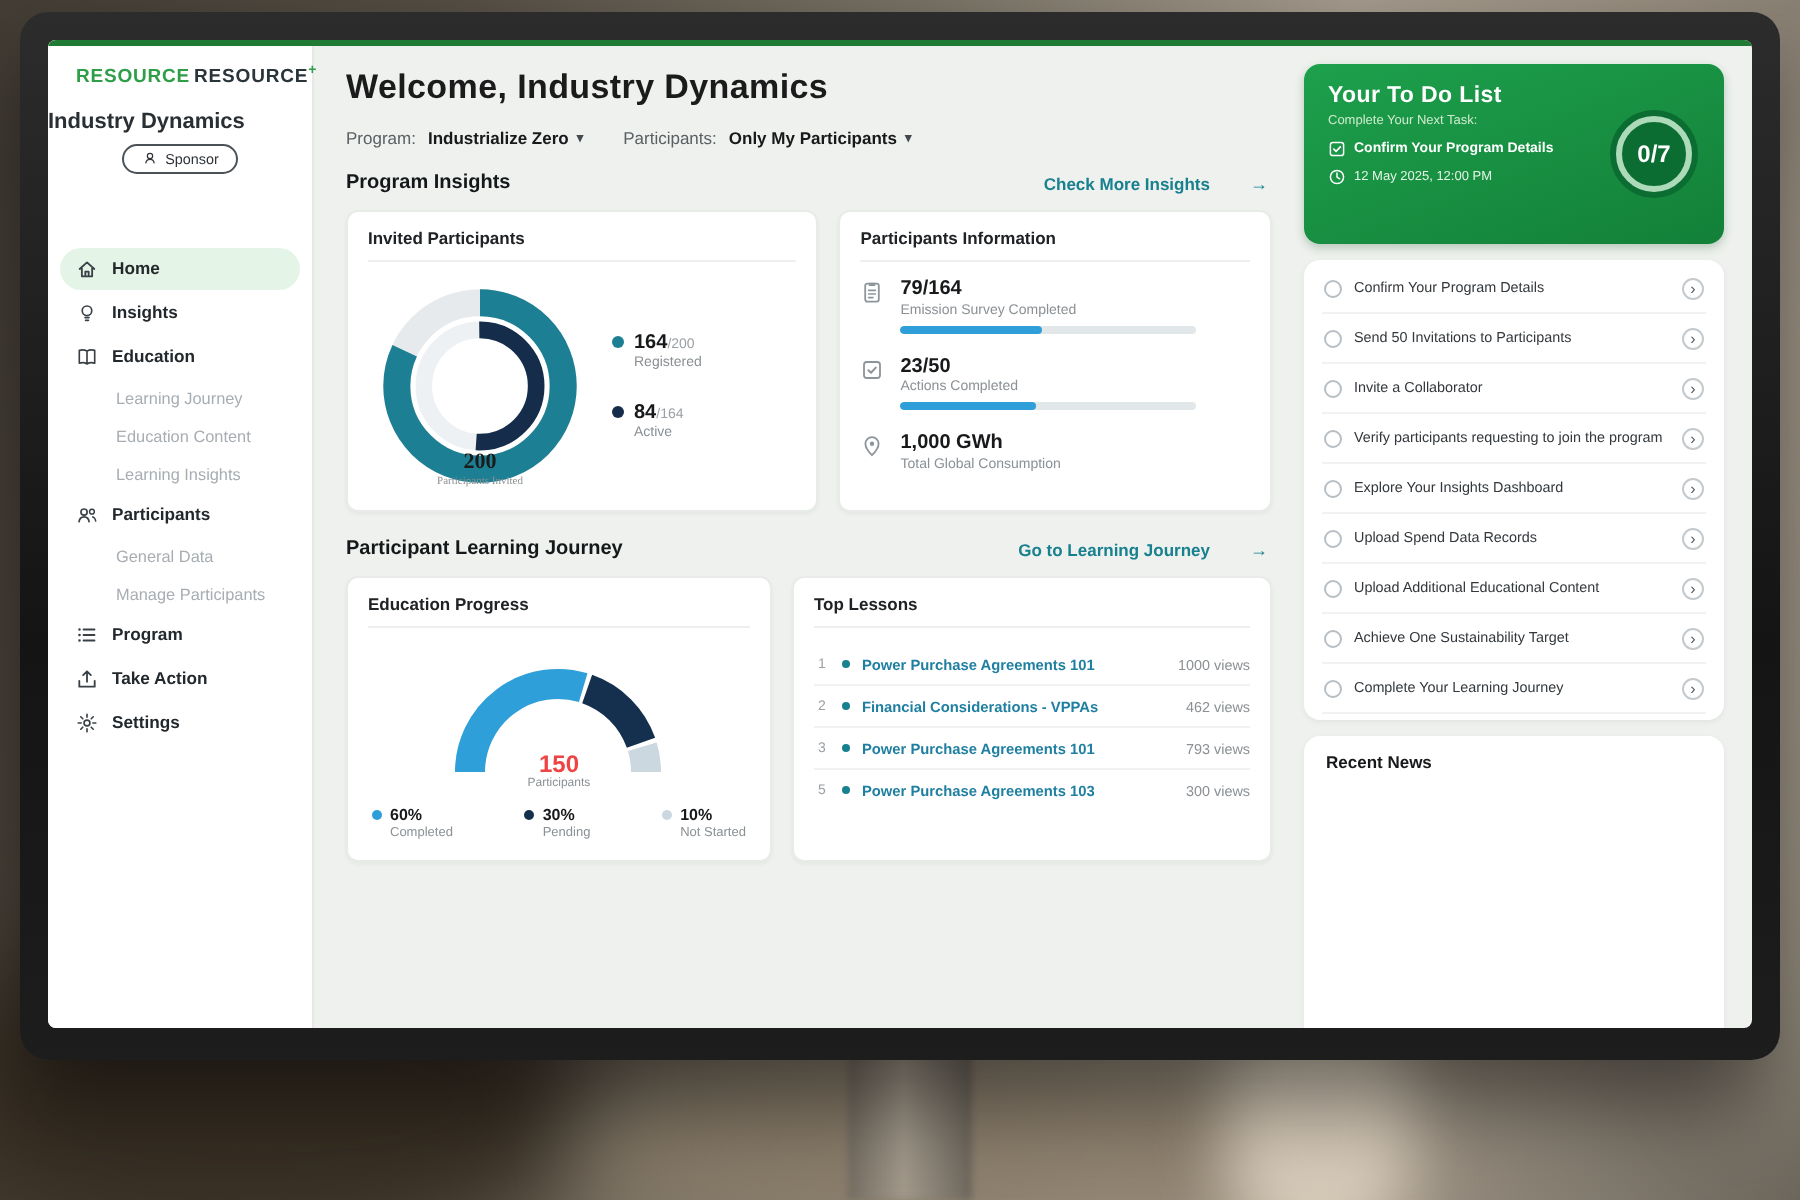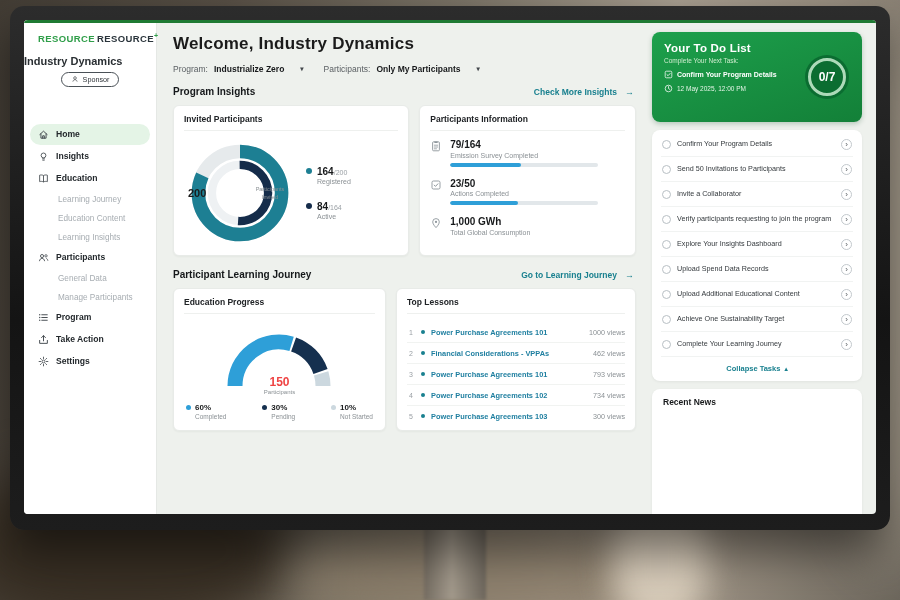--- a/index.html
+++ b/index.html
@@ -40,35 +40,35 @@
   .nav-item { display:flex; align-items:center; gap:7px; padding:5px 8px; border-radius:12px;
     font-size:8.6px; font-weight:bold; color:#23282c; cursor:pointer; line-height:1.1; }
   .nav-item .nav-icon { width:11px; height:11px; color:#3a4146; flex:none; }
   .nav-item.active { background:#e4f4e6;margin-top:26px; }
   .nav-item.sub { padding-left:28px; font-size:8.2px; color:#a7adb2; font-weight:normal; padding-top:4.5px; padding-bottom:4.5px; }
 
   
   .main { flex:1; min-width:0; padding:14px 10px 0 16px; }
   .welcome { font-size:17px; font-weight:bold; color:#1b1b1b; letter-spacing:.2px; margin-bottom:10px; }
   .filters { display:flex; align-items:center; gap:6px; font-size:8.5px; color:#5b6064; margin-bottom:12px; }
-  .f-value { font-weight:bold; color:#17191b; display:inline-flex; align-items:center; gap:16px; cursor:pointer; }
+  .f-value { font-weight:bold; color:#17191b; display:inline-flex; align-items:center; gap:4px; cursor:pointer; }
   .chev { font-size:6.5px; color:#44494d; }
   .f-gap { width:8px; }
   .sec-head { display:flex; justify-content:space-between; align-items:center; margin:2px 2px 8px 0; }
   .sec-title { font-size:10px; font-weight:bold; color:#15181a; }
-  .sec-link { font-size:8.5px; font-weight:bold; color:#19808f; display:flex; align-items:flex-end; gap:8px; cursor:pointer; text-decoration:none;padding-left:33px; }
+  .sec-link { font-size:8.5px; font-weight:bold; color:#19808f; display:flex; align-items:flex-end; gap:20px; cursor:pointer; text-decoration:none;padding-left:33px; }
   .sec-link .arr { font-size:9px; }
   .cards-row { display:flex; gap:10px; margin-bottom:13px; align-items:stretch; }
   .card { background:#fff; border-radius:6px; border:1px solid #e8ebe8; box-shadow:0 1px 2px rgba(40,60,40,.05); padding:8px 10px; }
   .card-title { font-size:8.5px; font-weight:bold; color:#202326; padding-bottom:6px; border-bottom:1px solid #eef0ee; margin-bottom:8px; }
 
   .card-invited { flex:1.1; }
   .donut-wrap { display:flex; align-items:center; gap:14px; padding:2px 0 2px 4px; }
   .donut-holder { position:relative; width:104px; height:104px; flex:none; }
-  .donut-center { position:absolute; inset:0; display:flex; flex-direction:row; align-items:center; justify-content:space-between; text-align:center; }
+  .donut-center { position:absolute; inset:0; display:flex; flex-direction:column; align-items:center; justify-content:flex-end; text-align:center;font-family:Liberation Serif, serif; }
   .dc-val { font-size:11px; font-weight:bold; color:#1b1b1b; }
   .dc-label { font-size:5.5px; color:#8a9094; width:44px; line-height:1.3; margin-top:1px; }
   .donut-legend { display:flex; flex-direction:column; gap:16px; }
   .dl-item { display:flex; gap:5px; align-items:flex-start; }
   .dl-dot { width:6px; height:6px; border-radius:50%; margin-top:2px; flex:none; }
   .dl-val { font-size:10px; font-weight:bold; color:#17191b; }
   .dl-of { font-size:7px; color:#9aa0a5; font-weight:normal; }
   .dl-label { font-size:7px; color:#8a9094; margin-top:1px; }
 
   .card-info { flex:1; }
@@ -405,26 +405,20 @@
                   <a class="lesson-link">Financial Considerations - VPPAs</a>
                   <span class="lesson-views">462 views</span>
                 </div>
                 <div class="lesson-row">
                   <span class="lesson-rank">3</span>
                   <span class="lesson-dot"></span>
                   <a class="lesson-link">Power Purchase Agreements 101</a>
                   <span class="lesson-views">793 views</span>
                 </div>
                 <div class="lesson-row">
-                  <span class="lesson-rank">4</span>
-                  <span class="lesson-dot"></span>
-                  <a class="lesson-link">Power Purchase Agreements 102</a>
-                  <span class="lesson-views">734 views</span>
-                </div>
-                <div class="lesson-row">
                   <span class="lesson-rank">5</span>
                   <span class="lesson-dot"></span>
                   <a class="lesson-link">Power Purchase Agreements 103</a>
                   <span class="lesson-views">300 views</span>
                 </div>
               </div>
           </section>
         </div>
       </main>
 
@@ -502,24 +496,20 @@
                 <span class="task-check"></span>
                 <span class="task-label">Achieve One Sustainability Target</span>
                 <span class="task-go">›</span>
               </div>
               <div class="task-row">
                 <span class="task-check"></span>
                 <span class="task-label">Complete Your Learning Journey</span>
                 <span class="task-go">›</span>
               </div>
             </div>
-          <div class="collapse">
-            <span>Collapse Tasks</span>
-            <span class="chev-up">▴</span>
-          </div>
         </div>
 
         <div class="news-card">
           <span>Recent News</span>
         </div>
       </aside>
 
     </div>
   </div>
 </div>

